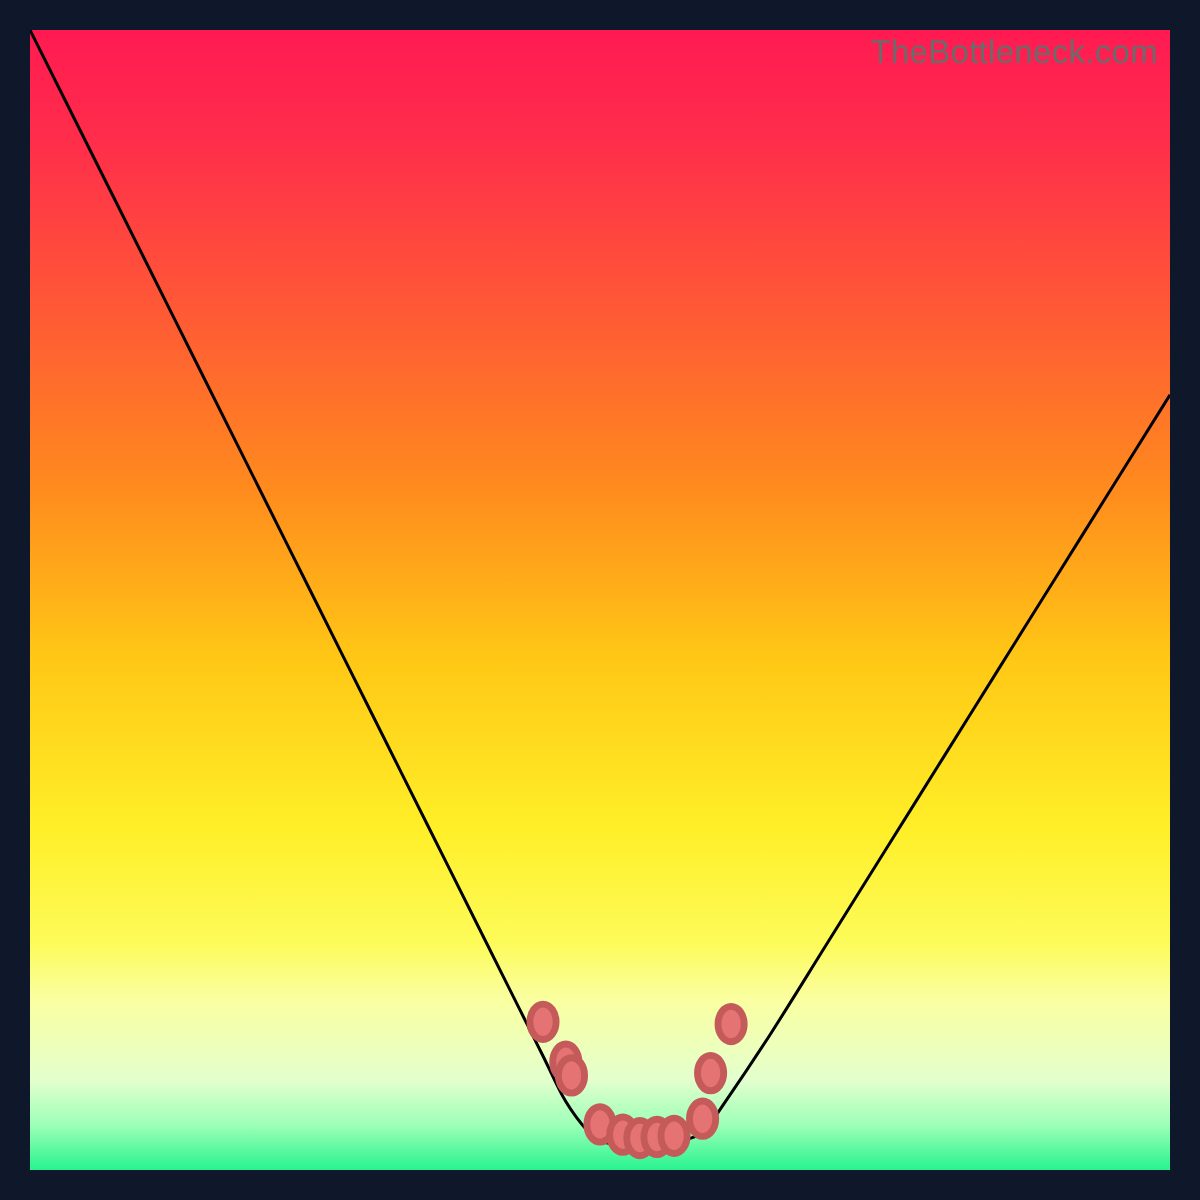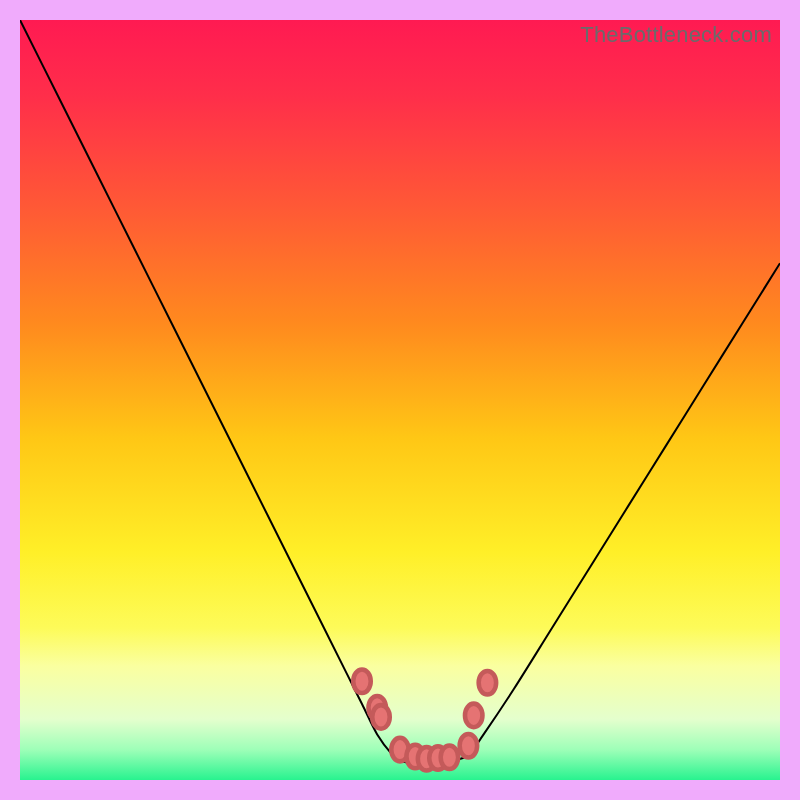--- a/index.html
+++ b/index.html
@@ -8,21 +8,21 @@
     width: 800px;
     height: 800px;
     background: #000;
     overflow: hidden;
     font-family: Arial, Helvetica, sans-serif;
   }
   .frame {
     position: relative;
     width: 800px;
     height: 800px;
-    background: #f0abfc;
+    background: #0f172a;
   }
   .plot-area {
     position: absolute;
     left: 20px;
     top: 20px;
     width: 760px;
     height: 760px;
     overflow: hidden;
   }
   .gradient-bg {

